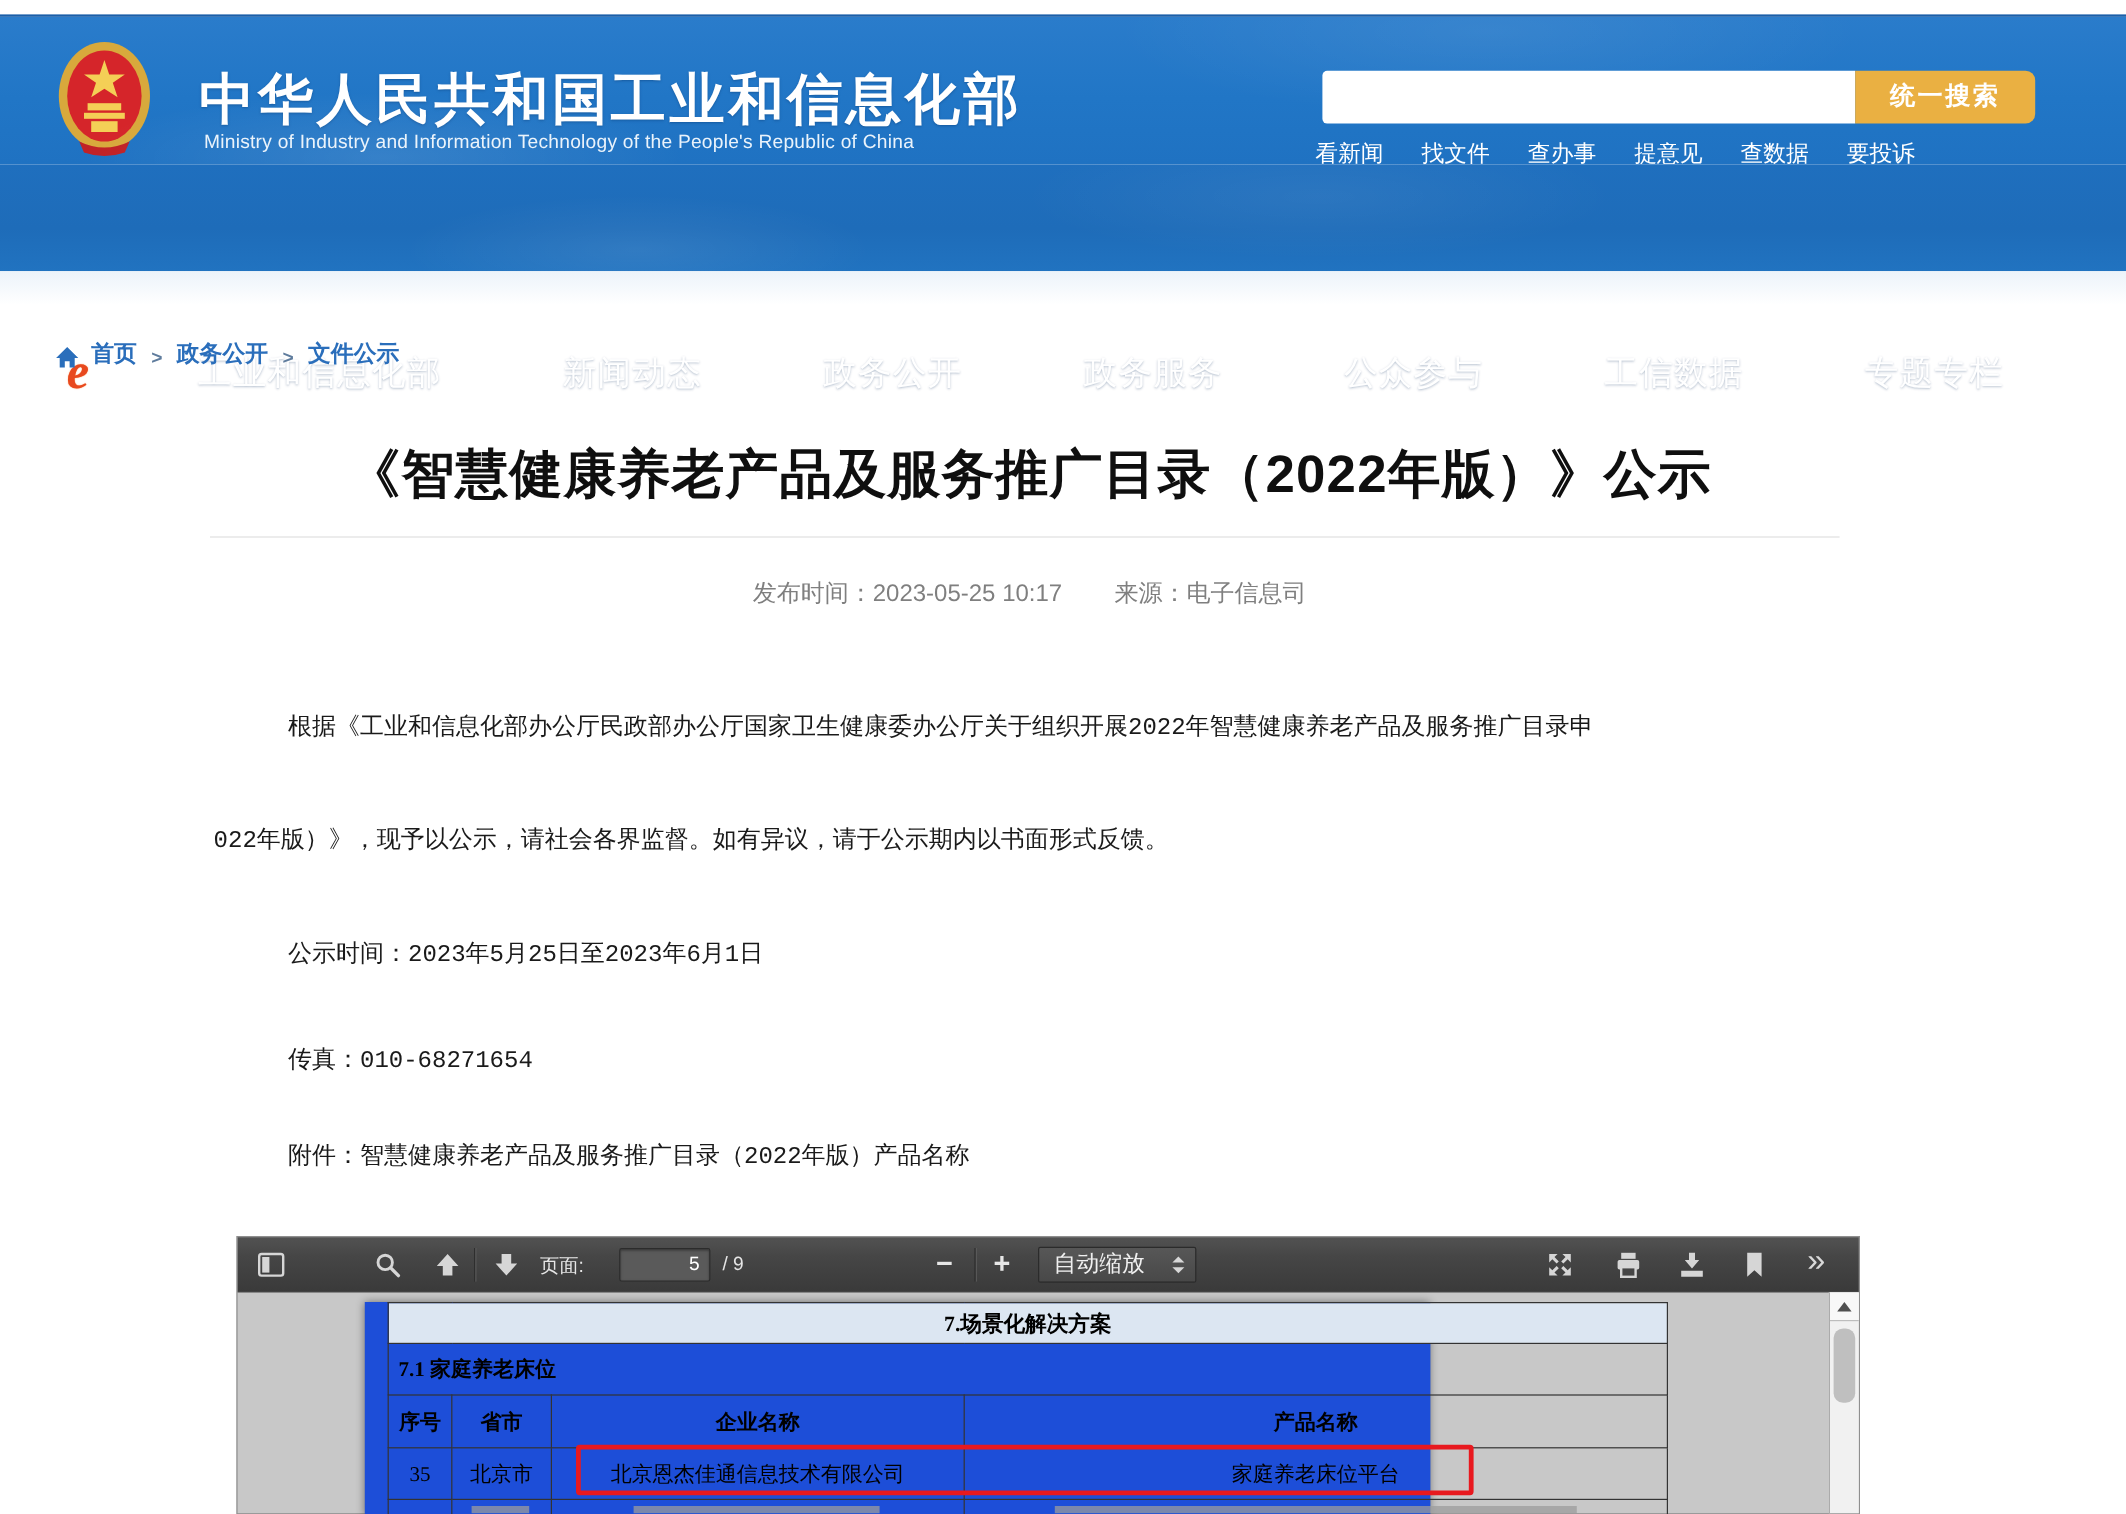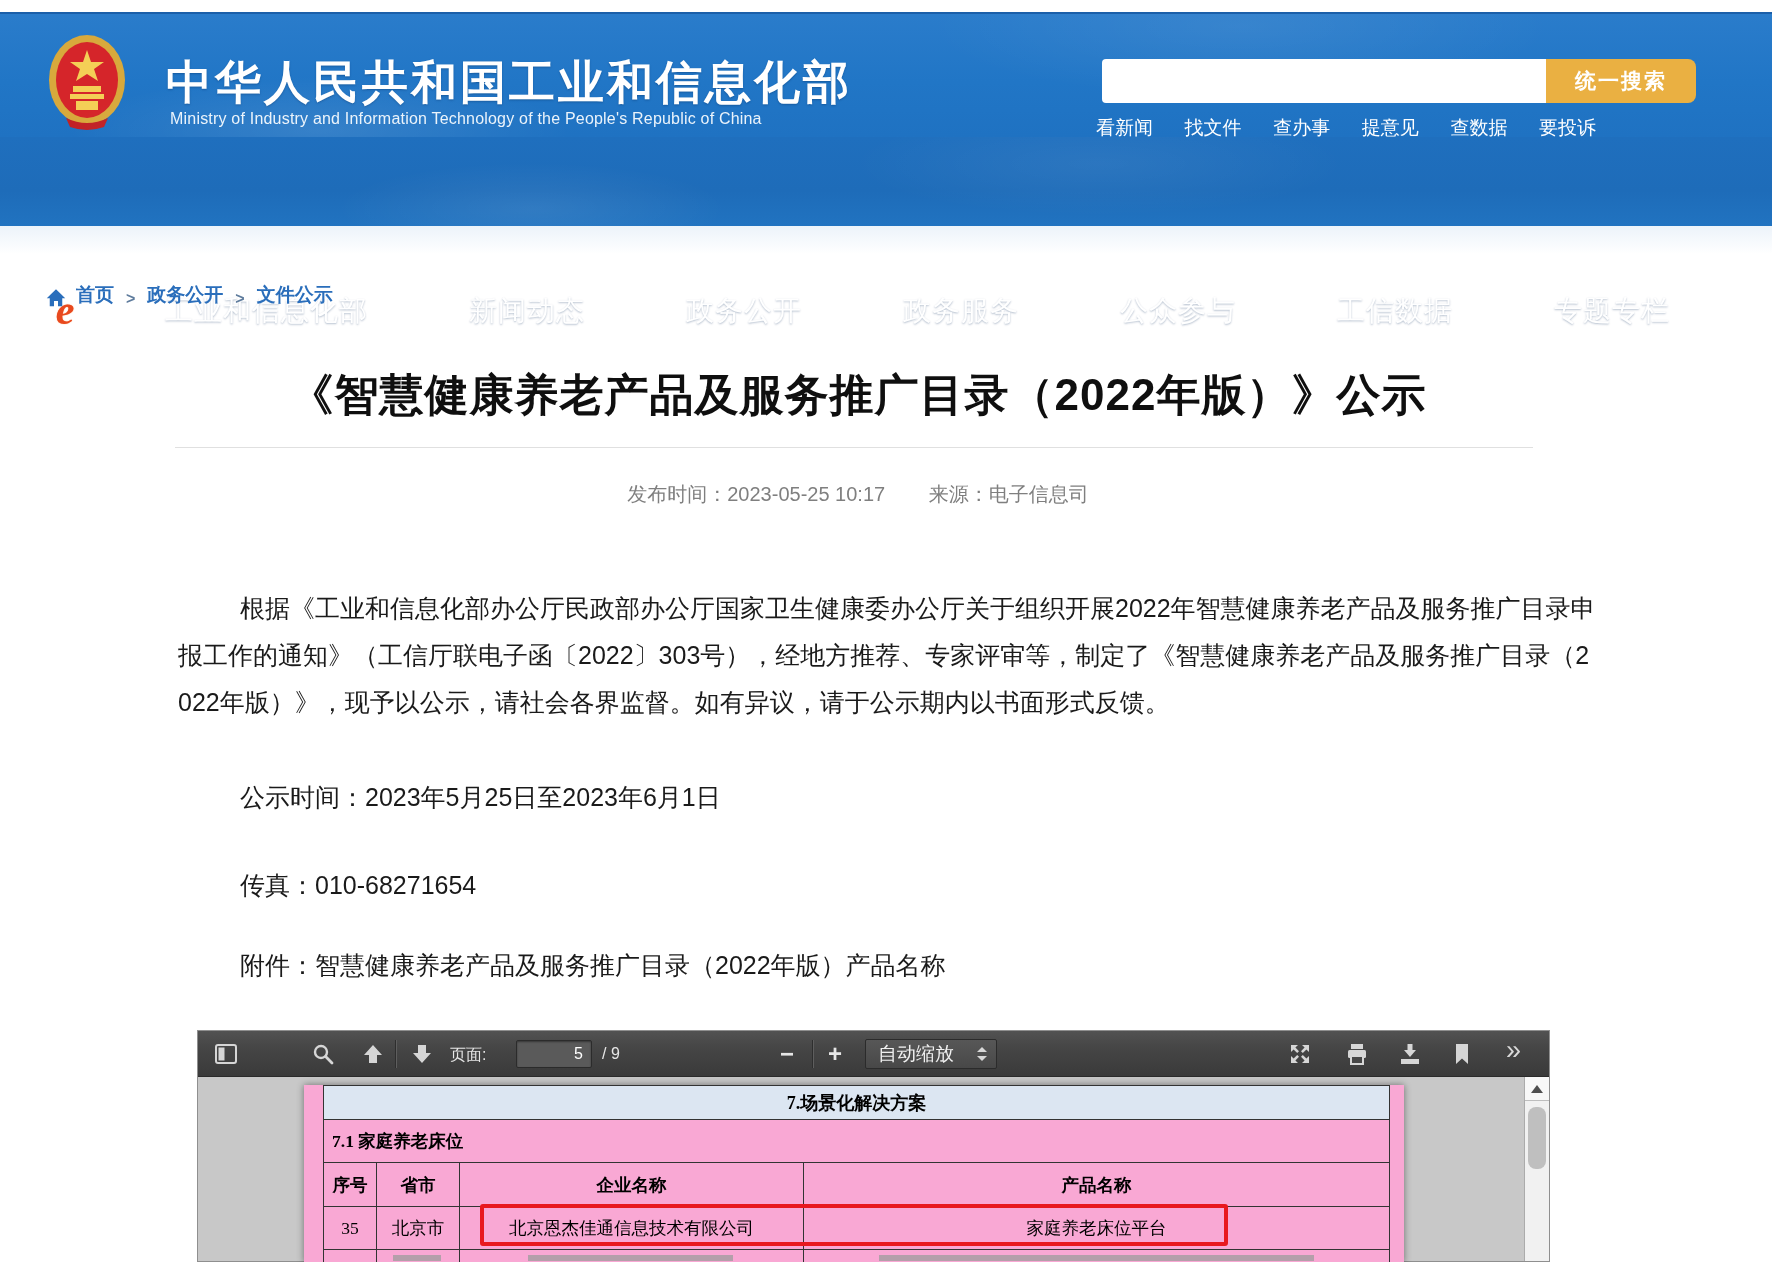--- a/index.html
+++ b/index.html
@@ -85,22 +85,22 @@
   .a-title {
     left:180px; top:366px; width:1356px; text-align:center; color:#0f0f0f;
     font-size:44px; font-weight:bold; letter-spacing:1px; white-space:nowrap;
   }
   .divider { left:175px; top:447px; width:1358px; height:1px; background:#e0e0e0; }
   .pubinfo {
     left:180px; top:481px; width:1356px; text-align:center; color:#7f7f7f; font-size:20px;
   }
   .pubinfo .src { margin-left:38px; }
 
-  .doc { font-family:Liberation Sans, sans-serif; color:#1a1a1a;
-    font-size:25px; white-space:nowrap; }
+  .doc { font-family:Liberation Mono, monospace; color:#1a1a1a;
+    font-size:20px; white-space:nowrap; }
   .l1 { left:240px; top:592px; }
   .l2 { left:178px; top:639px; }
   .l3 { left:178px; top:686px; }
   .l4 { left:240px; top:781px; }
   .l5 { left:240px; top:827px; }
   .l6 { left:240px; top:869px; }
   .l7 { left:240px; top:949px; }
 
   
   .viewer {
@@ -129,22 +129,22 @@
     color:#f0f0f0; font-size:19px; line-height:28px; padding-left:12px; cursor:pointer;
   }
   .spin { position:absolute; right:9px; top:7px; width:10px; height:14px; }
   .spin i { position:absolute; left:0; width:0; height:0; border-left:5px solid transparent;
     border-right:5px solid transparent; }
   .spin .u { top:0; border-bottom:5px solid #d8d8d8; }
   .spin .d { bottom:0; border-top:5px solid #d8d8d8; }
   .more-ic { position:absolute; top:4px; color:#d9d9d9; font-size:27px; cursor:pointer; }
 
   .pdf-page {
-    position:absolute; left:106px; top:54px; width:1100px; height:178px;
-    background:#f9a8d4; box-shadow:0 0 7px rgba(0,0,0,.45);
+    position:absolute; left:106px; top:54px; width:888px; height:178px;
+    background:#1d4ed8; box-shadow:0 0 7px rgba(0,0,0,.45);
   }
   table.pdt { position:absolute; left:19px; top:0; width:1066px;
     border-collapse:collapse; table-layout:fixed;
     font-family:"Liberation Serif","DejaVu Serif",serif; font-size:17.5px; color:#000; }
   .pdt td { border:1px solid #333; text-align:center; overflow:hidden; }
   .band { background:#dce6f2; font-weight:bold; height:34px; font-size:18px; }
   .sub-row td { text-align:left; font-weight:bold; height:43px; padding-left:8px; }
   .hdr-row td { font-weight:bold; height:44px; }
   .data-row td { height:43px; }
   .partial-row td { height:13px; border-bottom:none; position:relative; }
@@ -225,21 +225,20 @@
   </div>
 
   <div class="abs a-title">《智慧健康养老产品及服务推广目录（2022年版）》公示</div>
   <div class="abs divider"></div>
   <div class="abs pubinfo">
     <span>发布时间：2023-05-25 10:17</span>
     <span class="src">来源：电子信息司</span>
   </div>
 
   <div class="abs doc l1">根据《工业和信息化部办公厅民政部办公厅国家卫生健康委办公厅关于组织开展2022年智慧健康养老产品及服务推广目录申</div>
-  <div class="abs doc l2">报工作的通知》（工信厅联电子函〔2022〕303号），经地方推荐、专家评审等，制定了《智慧健康养老产品及服务推广目录（2</div>
   <div class="abs doc l3">022年版）》，现予以公示，请社会各界监督。如有异议，请于公示期内以书面形式反馈。</div>
   <div class="abs doc l4">公示时间：2023年5月25日至2023年6月1日</div>
   <div class="abs doc l6">传真：010-68271654</div>
   <div class="abs doc l7">附件：智慧健康养老产品及服务推广目录（2022年版）产品名称</div>
 
   <div class="abs viewer">
     <div class="toolbar">
 
       <span class="tb-ic" style="left:16px">
         <svg viewBox="0 0 24 24">

